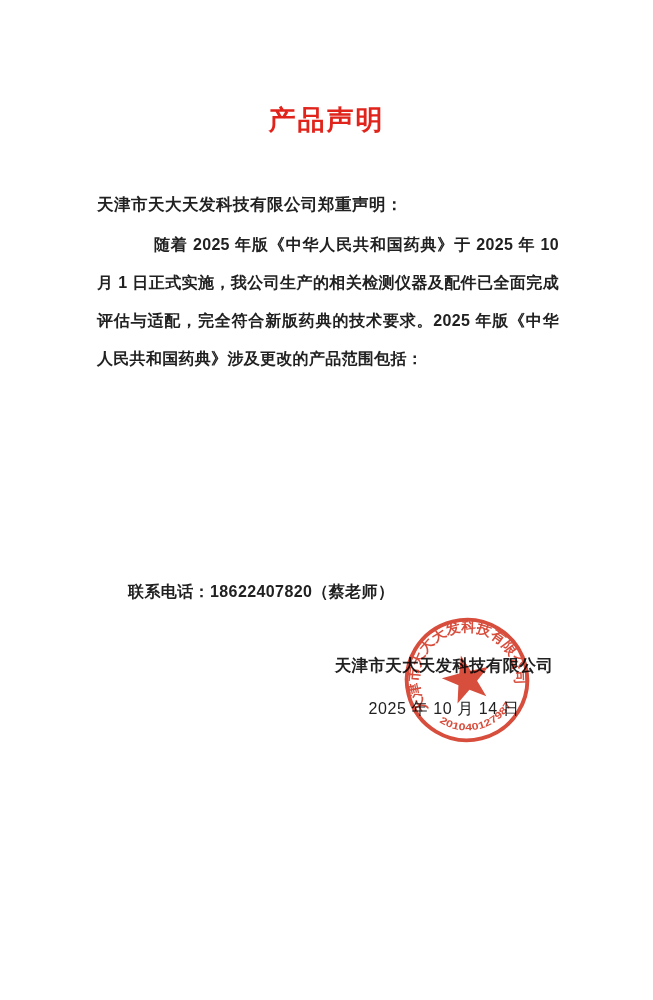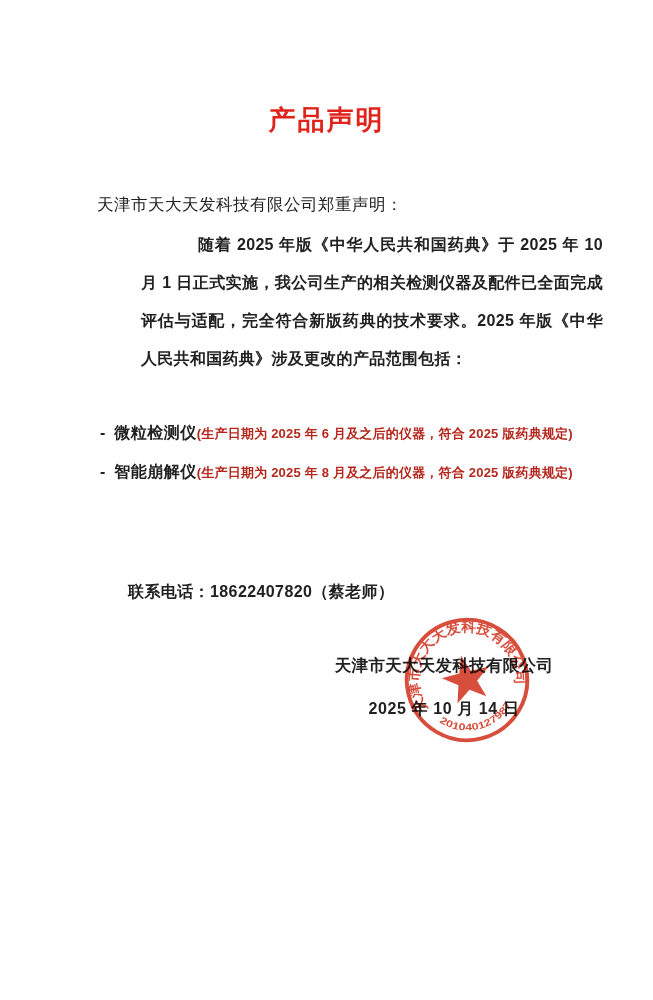--- a/index.html
+++ b/index.html
@@ -9,70 +9,62 @@
     font-family:"Liberation Sans", sans-serif;
     color:#212121;
   }
   .doc-title {
     position:absolute; top:102px; left:0; width:100%;
     text-align:center; font-size:27px; font-weight:700;
     color:#e0241c; letter-spacing:2px;
   }
   .opening {
     position:absolute; top:194px; left:97px; width:462px;
-    font-size:16.5px; font-weight:400; letter-spacing:0.5px;
+    font-size:16.5px; font-weight:700; letter-spacing:0.5px;
   }
   .para {
     position:absolute; left:97px; width:462px;
     font-size:16px; font-weight:600; line-height:38px;
     text-align:justify; word-break:break-all; letter-spacing:0.3px;
   }
-  .para-1 { top:226px; text-indent:57px;margin-left:44px; }
+  .para-1 { top:226px; text-indent:57px; }
   .para-2 { top:504px; text-indent:34px; line-height:37px; }
   .products { position:absolute; top:414px; left:100px; width:480px; }
   .product-item { white-space:nowrap; line-height:38px; }
   .product-dash { font-weight:700; font-size:16px; margin-right:9px; }
   .product-name { font-weight:700; font-size:16px; letter-spacing:0.5px; }
   .product-note { font-weight:600; font-size:13px; color:#b5271c; letter-spacing:0.2px; }
   .contact {
     position:absolute; top:582px; left:128px;
     font-size:16px; font-weight:600; letter-spacing:0.4px;
   }
   .signature {
     position:absolute; top:653px; right:92px; width:234px;
     text-align:center; z-index:1;
   }
   .sig-company { font-size:16.5px; font-weight:600; line-height:24px; letter-spacing:0.3px; }
-  .sig-date { margin-top:22px; font-size:16px; font-weight:700; letter-spacing:0.6px; }
+  .sig-date { margin-top:22px; font-size:16px; font-weight:400; letter-spacing:0.6px; }
   .stamp {
     position:absolute; left:399px; top:612px; width:136px; height:136px;
     transform:rotate(-14deg); z-index:2;
     mix-blend-mode:multiply; opacity:0.9; pointer-events:none;
   }
   .seal-text { font-family:"Liberation Sans", sans-serif; }
 </style>
 </head>
 <body>
 
 <div class="page">
 
   <div class="doc-title">产品声明</div>
 
   <div class="opening">天津市天大天发科技有限公司郑重声明：</div>
 
   <div class="para para-1">随着 2025 年版《中华人民共和国药典》于 2025 年 10 月 1 日正式实施，我公司生产的相关检测仪器及配件已全面完成评估与适配，完全符合新版药典的技术要求。2025 年版《中华人民共和国药典》涉及更改的产品范围包括：</div>
 
-  <div class="products">
-    <div class="product-item">
-      <span class="product-dash">-</span><span class="product-name">微粒检测仪</span><span class="product-note">(生产日期为 2025 年 6 月及之后的仪器，符合 2025 版药典规定)</span>
-    </div>
-    <div class="product-item">
-      <span class="product-dash">-</span><span class="product-name">智能崩解仪</span><span class="product-note">(生产日期为 2025 年 8 月及之后的仪器，符合 2025 版药典规定)</span>
-    </div>
-  </div>
 
 
   <div class="contact">联系电话：18622407820（蔡老师）</div>
 
   <div class="signature">
     <div class="sig-company">天津市天大天发科技有限公司</div>
     <div class="sig-date">2025 年 10 月 14 日</div>
   </div>
 
   <svg class="stamp" viewBox="0 0 140 140" width="136" height="136" xmlns="http://www.w3.org/2000/svg">

